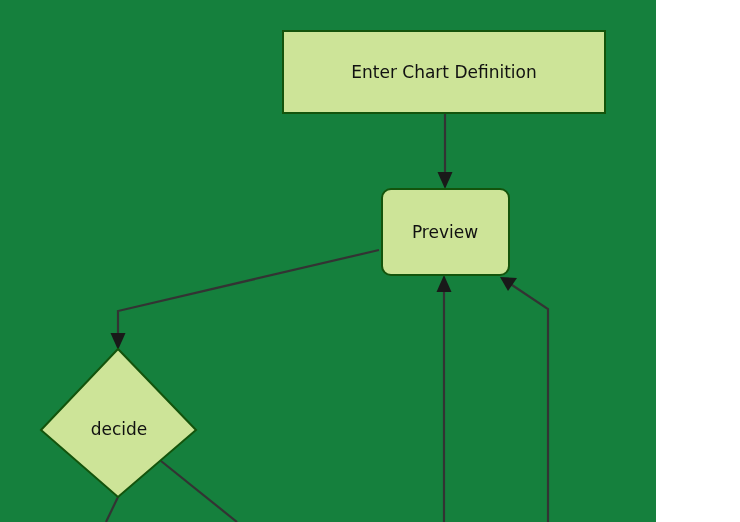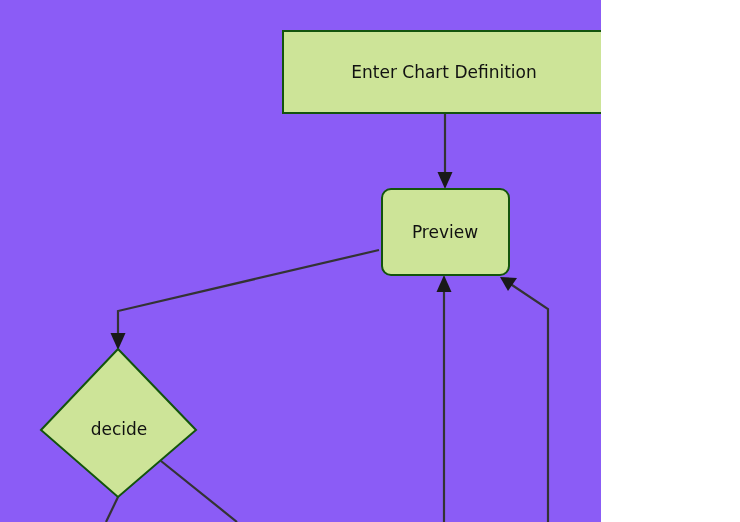--- a/index.html
+++ b/index.html
@@ -5,23 +5,23 @@
   html, body {
     margin: 0;
     padding: 0;
     background: #ffffff;
   }
   body {
     font-family: "DejaVu Sans", sans-serif;
   }
   #canvas {
     position: relative;
-    width: 601px;
+    width: 656px;
     height: 522px;
-    background: #8b5cf6;
+    background: #15803d;
     overflow: hidden;
   }
   #flow-svg {
     position: absolute;
     left: 0;
     top: 0;
     width: 740px;
     height: 522px;
     display: block;
   }

